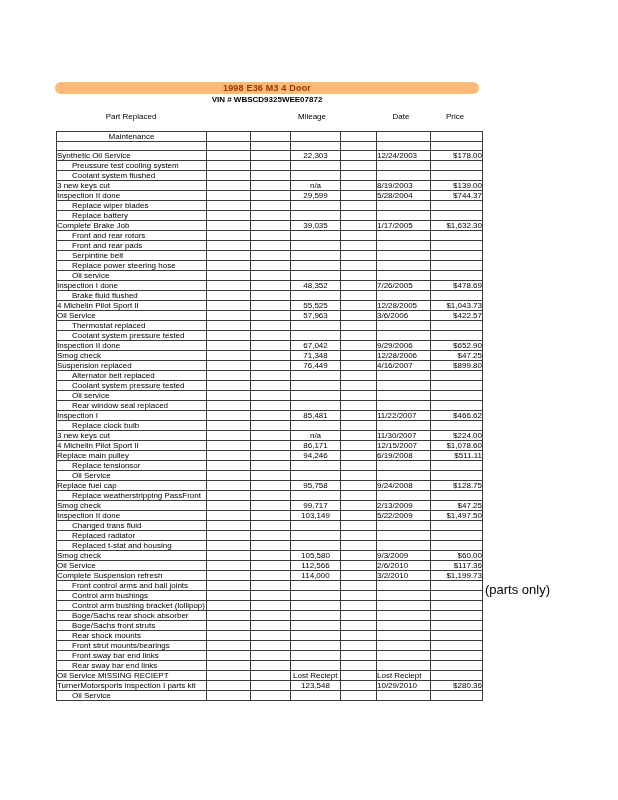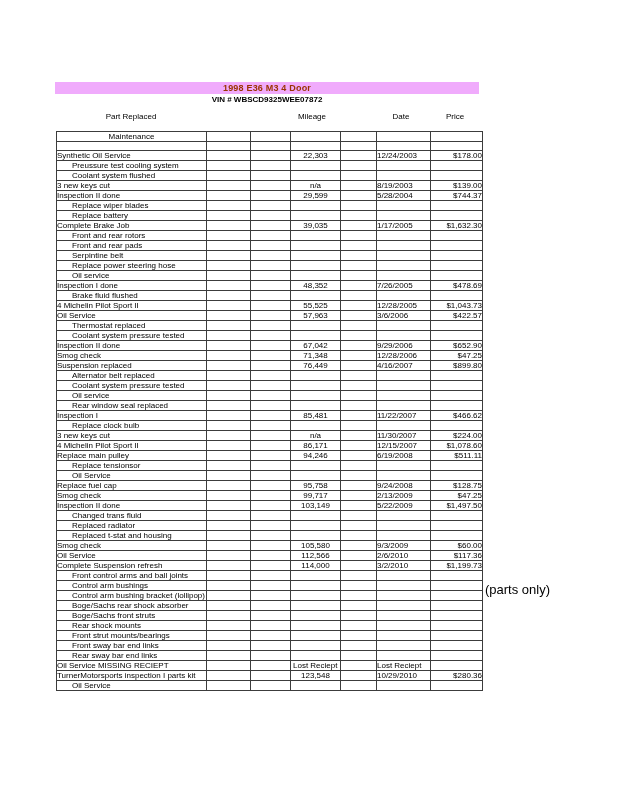--- a/index.html
+++ b/index.html
@@ -45,21 +45,21 @@
   .c-date { padding-left:3px; }
   .c-price { text-align:right; padding-right:2px; }
 
   .parts-only { position:absolute; left:485px; top:582px; font-size:13px; }
 </style>
 </head>
 <body>
 
 <div class="sheet">
 
-  <div class="title-bar" style="background: #f0abfc;">
+  <div class="title-bar" style="background: #fdba74; border-radius: 6px;">
     <span class="title-text" style="color: rgb(153, 51, 0);">1998 E36 M3 4 Door</span>
   </div>
 
   <div class="vin">VIN # WBSCD9325WEE07872</div>
 
   <div class="hdr hdr-part">Part Replaced</div>
   <div class="hdr hdr-mileage">Mileage</div>
   <div class="hdr hdr-date">Date</div>
   <div class="hdr hdr-price">Price</div>
 
@@ -392,20 +392,29 @@
         <tr>
           <td class="c-part">Replace fuel cap</td>
           <td class="c-blank"></td>
           <td class="c-blank"></td>
           <td class="c-mileage">95,758</td>
           <td class="c-blank"></td>
           <td class="c-date">9/24/2008</td>
           <td class="c-price">$128.75</td>
         </tr>
         <tr>
+          <td class="c-part indent">Replace weatherstripping PassFront</td>
+          <td class="c-blank"></td>
+          <td class="c-blank"></td>
+          <td class="c-mileage"></td>
+          <td class="c-blank"></td>
+          <td class="c-date"></td>
+          <td class="c-price"></td>
+        </tr>
+        <tr>
           <td class="c-part">Smog check</td>
           <td class="c-blank"></td>
           <td class="c-blank"></td>
           <td class="c-mileage">99,717</td>
           <td class="c-blank"></td>
           <td class="c-date">2/13/2009</td>
           <td class="c-price">$47.25</td>
         </tr>
         <tr>
           <td class="c-part">Inspection II done</td>

